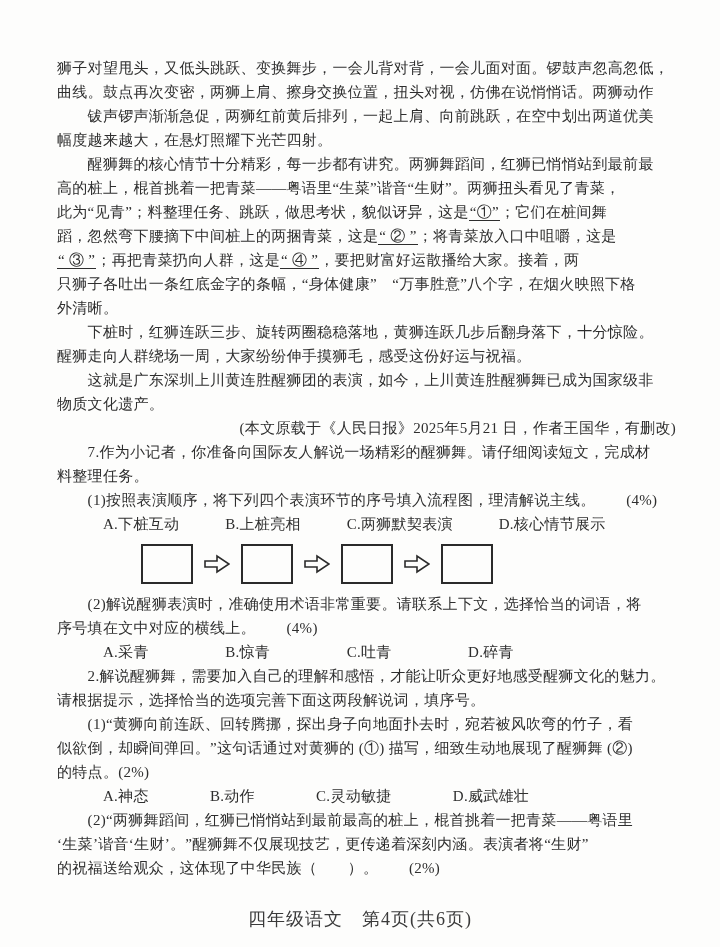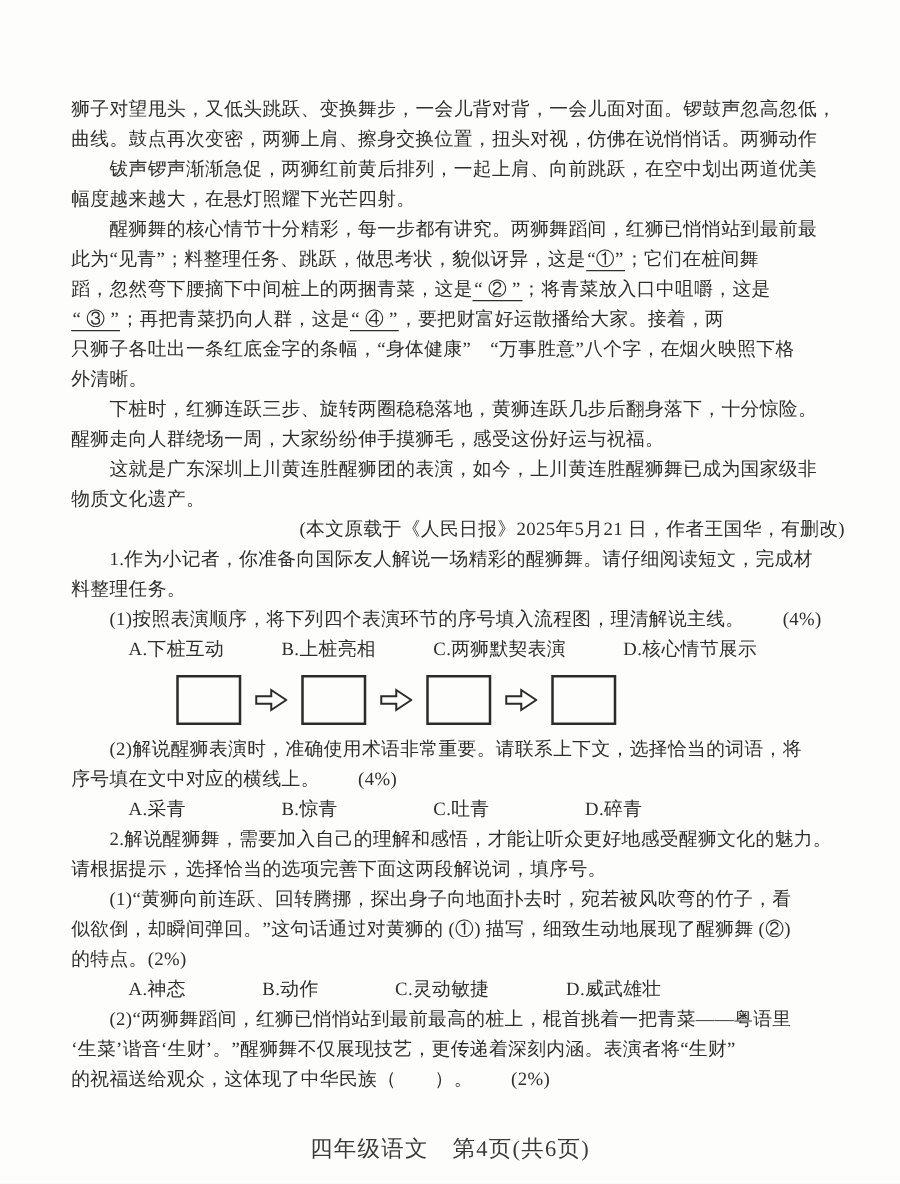--- a/index.html
+++ b/index.html
@@ -7,21 +7,21 @@
     width:720px;height:947px;
     background:#e9e9e7;
     font-family:"Liberation Serif","DejaVu Serif",serif;
     -webkit-font-smoothing:antialiased;
   }
   .page{
     position:relative;
     width:720px;height:947px;
     background:#fdfdfc;
     box-sizing:border-box;
-    padding:76px 44px 0 57px;
+    padding:56px 44px 0 57px;
     color:#2e2e2e;
     overflow:hidden;
   }
   .doc{width:619px;}
   .block{margin:0;}
   .line{
     font-size:15px;
     line-height:24px;
     height:24px;
     white-space:nowrap;
@@ -65,39 +65,40 @@
       <div class="block">
         <div class="line"><span>狮子对望甩头，又低头跳跃、变换舞步，一会儿背对背，一会儿面对面。锣鼓声忽高忽低，</span></div>
       </div>
       <div class="block">
         <div class="line"><span>曲线。鼓点再次变密，两狮上肩、擦身交换位置，扭头对视，仿佛在说悄悄话。两狮动作</span></div>
         <div class="line"><span>　　钹声锣声渐渐急促，两狮红前黄后排列，一起上肩、向前跳跃，在空中划出两道优美</span></div>
         <div class="line"><span>幅度越来越大，在悬灯照耀下光芒四射。</span></div>
       </div>
       <div class="block">
         <div class="line"><span>　　醒狮舞的核心情节十分精彩，每一步都有讲究。两狮舞蹈间，红狮已悄悄站到最前最</span></div>
+        <div class="line"><span>高的桩上，棍首挑着一把青菜——粤语里“生菜”谐音“生财”。两狮扭头看见了青菜，</span></div>
         <div class="line"><span>此为“见青”；料整理任务、跳跃，做思考状，貌似讶异，这是</span><span class="blank">“①”</span><span>；它们在桩间舞</span></div>
         <div class="line"><span>蹈，忽然弯下腰摘下中间桩上的两捆青菜，这是</span><span class="blank">“ ② ”</span><span>；将青菜放入口中咀嚼，这是</span></div>
         <div class="line"><span class="blank">“ ③ ”</span><span>；再把青菜扔向人群，这是</span><span class="blank">“ ④ ”</span><span>，要把财富好运散播给大家。接着，两</span></div>
         <div class="line"><span>只狮子各吐出一条红底金字的条幅，“身体健康”　“万事胜意”八个字，在烟火映照下格</span></div>
         <div class="line"><span>外清晰。</span></div>
       </div>
       <div class="block">
         <div class="line"><span>　　下桩时，红狮连跃三步、旋转两圈稳稳落地，黄狮连跃几步后翻身落下，十分惊险。</span></div>
         <div class="line"><span>醒狮走向人群绕场一周，大家纷纷伸手摸狮毛，感受这份好运与祝福。</span></div>
       </div>
       <div class="block">
         <div class="line"><span>　　这就是广东深圳上川黄连胜醒狮团的表演，如今，上川黄连胜醒狮舞已成为国家级非</span></div>
         <div class="line"><span>物质文化遗产。</span></div>
       </div>
       <div class="block right">
         <div class="line"><span>(本文原载于《人民日报》2025年5月21 日，作者王国华，有删改)</span></div>
       </div>
       <div class="block">
-        <div class="line"><span>　　1.作为小记者，你准备向国际友人解说一场精彩的醒狮舞。请仔细阅读短文，完成材</span></div>
+        <div class="line"><span>　　7.作为小记者，你准备向国际友人解说一场精彩的醒狮舞。请仔细阅读短文，完成材</span></div>
         <div class="line"><span>料整理任务。</span></div>
       </div>
       <div class="block">
         <div class="line"><span>　　(1)按照表演顺序，将下列四个表演环节的序号填入流程图，理清解说主线。　　(4%)</span></div>
         <div class="line"><span>　　　A.下桩互动　　　B.上桩亮相　　　C.两狮默契表演　　　D.核心情节展示</span></div>
       </div>
       <div class="block flow">
         <div class="fbox"></div>
         <svg class="arrow" viewBox="0 0 26 20">
           <polygon points="1,7 13,7 13,2 25,10 13,18 13,13 1,13" fill="#fdfdfc" stroke="#2b2b2b" stroke-width="1.6"></polygon>

